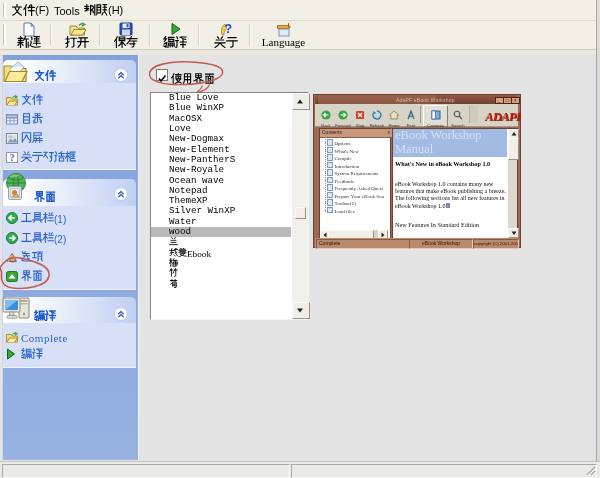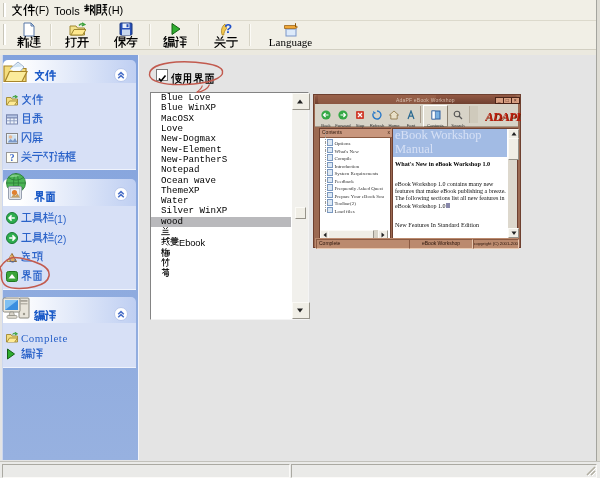--- a/index.html
+++ b/index.html
@@ -1,20 +1,20 @@
 <!DOCTYPE html>
 <html><head><meta charset="utf-8"><style>
 html,body{margin:0;padding:0}
 body{width:600px;height:478px;position:relative;overflow:hidden;background:#e4e4e4;font-family:"Liberation Sans",sans-serif}
 .abs{position:absolute}
 .hz{display:inline-block}
 .tbtn{position:absolute;top:2px;height:26px;text-align:center;font-size:11px;color:#000}
 .tsep{position:absolute;top:3px;width:1px;height:24px;background:#d7d4c6;border-right:1px solid #fbfaf6}
 .sbitem{position:absolute;left:6px;font-size:11px;color:#2b63c9;white-space:nowrap}
-.li{height:10.318px;line-height:10.318px;padding-left:10px;font-family:"Liberation Mono",monospace;font-size:9.2px;color:#000;white-space:nowrap}
+.li{height:10.318px;line-height:10.318px;padding-left:18px;font-family:"Liberation Mono",monospace;font-size:9.2px;color:#000;white-space:nowrap}
 </style></head><body>
 <div class="abs" style="left:0;top:0;width:600px;height:20px;background:#f1efe6;border-bottom:1px solid #dcd9cc"></div>
 <div class="abs" style="left:3px;top:3px;width:2px;height:14px;background:#fff;border-left:1px solid #c8c5b8"></div>
 <div class="abs" style="left:11px;top:4px;font-size:11px;color:#000"><svg class="hz" style="width:12px;height:12px;vertical-align:-2px" viewBox="0 0 12 12">
       <path d="M6 .5 V2.2 M1.5 3 H10.5 M8.3 3.6 C7 7 4 10 1.8 11.2 M3.8 3.6 C5.5 7 8 10 10.4 11.2" stroke="#000" stroke-width="1.15" fill="none" stroke-linecap="round"></path>
     </svg><svg class="hz" style="width:12px;height:12px;vertical-align:-2px" viewBox="0 0 12 12">
       <path d="M3.4 .6 C2.8 2.4 1.8 4.4 .8 5.6 M2.6 3.4 V11.4 M7.2 .8 C6.8 2 6.2 3.2 5.4 4.2 M8.6 .8 V11.4 M5 3.4 H11.4 M5.4 6.6 H11.2" stroke="#000" stroke-width="1.15" fill="none" stroke-linecap="round"></path>
     </svg><span style="font-size:11px">(F)</span></div>
 <div class="abs" style="left:54px;top:5px;font-size:11px;color:#000">Tools</div>
 <div class="abs" style="left:84px;top:4px;font-size:11px;color:#000"><svg class="hz" style="width:12px;height:12px;vertical-align:-2px" viewBox="0 0 12 12">
@@ -80,21 +80,21 @@
     <div style="height:14px;line-height:12px"><svg width="14" height="15" viewBox="0 0 14 15" style="">
         <path d="M3.2 13 C1.6 9 2.6 4.5 6 2 L7.6 6.5 C5.8 8.5 4.8 10.8 4.8 13 z" fill="#f2c84e" stroke="#a07818" stroke-width=".7"></path>
         <text x="9.3" y="11" font-size="13" font-weight="bold" fill="#2050c8" text-anchor="middle" font-family="Liberation Sans">?</text>
       </svg></div>
     <div style="margin-top:0px"><svg class="hz" style="width:12px;height:12px;vertical-align:0px" viewBox="0 0 12 12">
         <path d="M3.4 .8 L4.8 2.4 M8.6 .8 L7.2 2.4 M2.2 4 H9.8 M.8 6.8 H11.2 M6 6.8 C5 8.6 3 10.4 1 11.4 M6 6.8 C7 8.6 9 10.4 11 11.4" stroke="#000" stroke-width="1.15" fill="none" stroke-linecap="round"></path>
       </svg><svg class="hz" style="width:12px;height:12px;vertical-align:0px" viewBox="0 0 12 12">
         <path d="M1.8 1.6 H10.2 M.6 4.8 H11.4 M7 4.8 V9.4 C7 10.8 6 11.3 4.4 11" stroke="#000" stroke-width="1.15" fill="none" stroke-linecap="round"></path>
       </svg></div>
   </div>
-<div class="tbtn" style="left:263px;top:22px;width:55px">
+<div class="tbtn" style="left:256px;top:22px;width:55px">
     <div style="height:14px;line-height:12px"><svg width="16" height="15" viewBox="0 0 16 15" style="">
         <rect x="3" y="4.5" width="10" height="9.5" fill="#ddeafa" stroke="#7a96c8"></rect>
         <rect x="3" y="4.5" width="10" height="3" fill="#fff" stroke="#7a96c8" stroke-width=".6"></rect>
         <path d="M1.5 3.5 h11 l2 1.5 -2 1.5 h-11 z" fill="#f0a838" stroke="#905808" stroke-width=".7"></path>
         <path d="M12.5 1.2 v4" stroke="#905808" stroke-width="1"></path>
       </svg></div>
     <div style="margin-top:0px"><span style="font-size:11px;font-family:'Liberation Serif',serif">Language</span></div>
   </div>
 <div class="abs" style="left:0;top:55px;width:600px;height:406px;background:#e4e4e4"></div>
 <div class="abs" style="left:596px;top:0;width:1px;height:478px;background:#a4a49e"></div>
@@ -269,34 +269,35 @@
     </svg></div>
 <div class="abs" style="left:150px;top:92px;width:157px;height:226px;background:#fff;border:1px solid #848484;border-right-color:#f4f4f4;border-bottom-color:#f4f4f4">
 <div style="position:absolute;left:0;top:0;width:140px;height:226px;overflow:hidden">
 <div class="li">Blue Love</div>
 <div class="li">Blue WinXP</div>
 <div class="li">MacOSX</div>
 <div class="li">Love</div>
 <div class="li">New-Dogmax</div>
 <div class="li">New-Element</div>
 <div class="li">New-PantherS</div>
+<div class="li">New-Royale</div>
+<div class="li">Ocean wave</div>
 <div class="li">Notepad</div>
-<div class="li">Ocean wave</div>
 <div class="li">ThemeXP</div>
+<div class="li">Silver WinXP</div>
 <div class="li">Water</div>
-<div class="li">Silver WinXP</div>
 <div class="li" style="background:#b9b9bc">wood</div>
 <div class="li"><svg class="hz" style="width:9px;height:9px;vertical-align:0px" viewBox="0 0 12 12">
           <path d="M3.4 .6 L4.8 2.2 M8.6 .6 L7.2 2.2 M2.6 4.4 H9.4 M2.6 7.2 H9.4 M.8 10.2 H11.2" stroke="#000" stroke-width="1.15" fill="none" stroke-linecap="round"></path>
         </svg></div>
 <div class="li"><svg class="hz" style="width:9px;height:9px;vertical-align:0px" viewBox="0 0 12 12">
           <path d="M1 3.2 H6.4 M3.6 .8 V8.2 C3.6 9.6 2.8 10.2 1.4 10 M1.2 6.8 C2.8 6.2 4.8 5.8 6.2 5.8 M8.8 .6 L7.8 2.6 M7 2.6 C8 2.4 9.6 2.2 10.6 2 M8 2.6 C8.4 5.8 9.6 8.8 11.4 10.6 M10.8 5 L8.6 7 M6.8 9 L8.4 10.8 M10.2 .8 L11.4 2" stroke="#000" stroke-width="1.15" fill="none" stroke-linecap="round"></path>
         </svg><svg class="hz" style="width:9px;height:9px;vertical-align:0px" viewBox="0 0 12 12">
           <path d="M2.2 1.6 H10 M3.6 .4 L4.4 1.4 M7 .2 L7.6 1.2 M1.2 3.2 H10.8 M2.4 4.8 H9.6 M1 6.4 H11 M3.2 8 C5 7.2 7.4 7 9 7.4 M8.6 7.4 C7 9.4 4.2 10.8 1.2 11.4 M3.6 8.4 C5.4 9.8 8.2 10.8 11 11" stroke="#000" stroke-width="1.15" fill="none" stroke-linecap="round"></path>
-        </svg><span style="font-family:Liberation Sans, sans-serif">Ebook</span></div>
+        </svg><span style="font-family:Liberation Serif, serif">Ebook</span></div>
 <div class="li"><svg class="hz" style="width:9px;height:9px;vertical-align:0px" viewBox="0 0 12 12">
           <path d="M2.4 .6 V11.4 M.6 2.8 H4.2 M2.4 3.4 C1.8 5.2 1 6.6 .4 7.4 M2.4 3.4 C3 5 3.6 6.2 4.4 7 M6.8 .6 C6.4 1.6 6 2.4 5.4 3.2 M6 3.2 H11.2 M5.8 5.4 H11.4 L10.6 9.8 C10.4 10.8 9.6 11.2 8.4 11 H5.2 L5.8 5.4 M8.4 3.6 C8.8 5.6 8.8 8 8.4 10 M5.6 7.8 H11" stroke="#000" stroke-width="1.15" fill="none" stroke-linecap="round"></path>
         </svg></div>
 <div class="li"><svg class="hz" style="width:9px;height:9px;vertical-align:0px" viewBox="0 0 12 12">
           <path d="M3.2 .6 C2.6 2 1.8 3.4 .8 4.4 M1.8 2.6 H5.2 M3.4 2.6 V10.8 M8.8 .6 C8.2 2 7.4 3.4 6.4 4.4 M7.2 2.6 H11 M9 2.6 V10 C9 11 8.4 11.4 7.2 11.2 M6.2 5.6 L5.6 7" stroke="#000" stroke-width="1.15" fill="none" stroke-linecap="round"></path>
         </svg></div>
 <div class="li"><svg class="hz" style="width:9px;height:9px;vertical-align:0px" viewBox="0 0 12 12">
           <path d="M1.6 2 H10.4 M3.8 .6 V3.4 M8.2 .6 V3.4 M5.4 4.2 C4.6 5.4 3.4 6.4 2 7 M5.8 4.2 H9.6 C10.4 6.4 10.2 9 9.4 11.2 C8.6 11.4 7.8 11.4 7 11.2 M4.8 6.6 H8.4 M5 6.6 V9.8 M8 6.6 V9.8 M5 8.2 H8" stroke="#000" stroke-width="1.15" fill="none" stroke-linecap="round"></path>
         </svg></div>
 </div>

